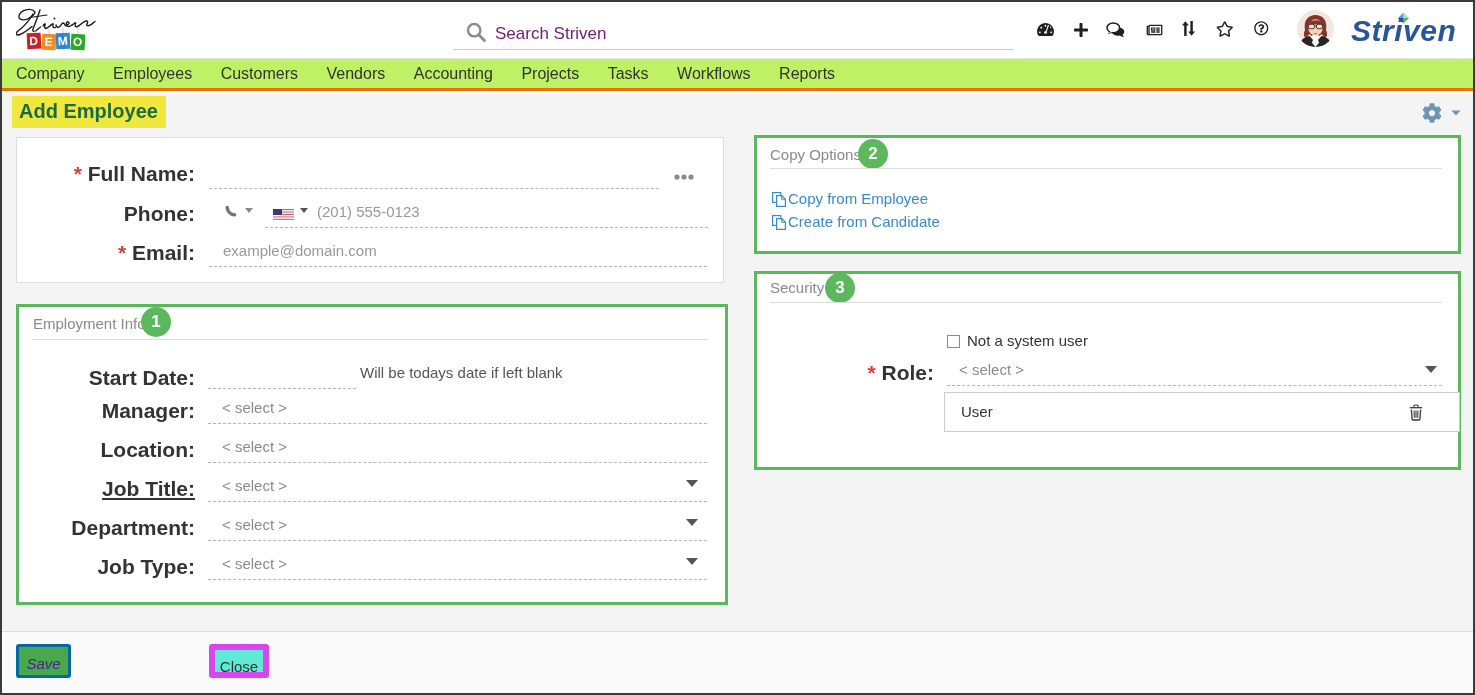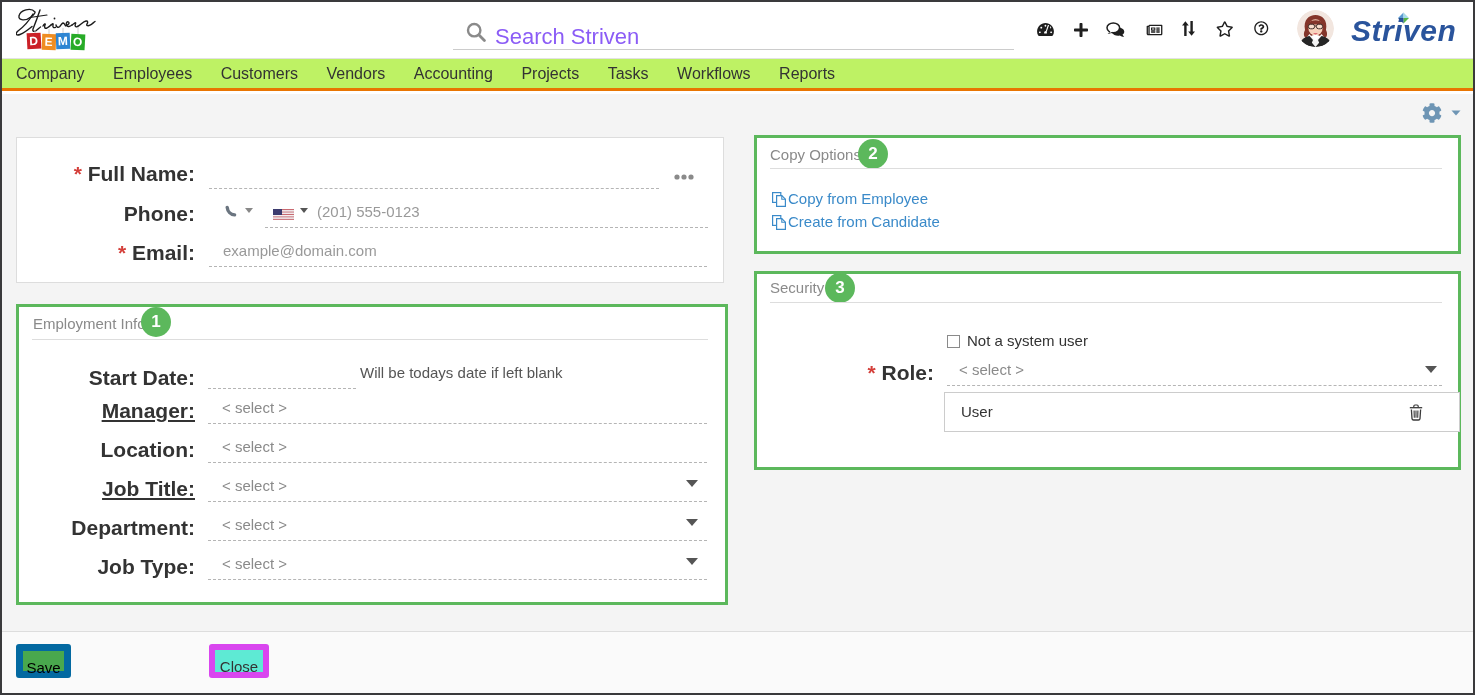--- a/index.html
+++ b/index.html
@@ -16,21 +16,21 @@
 .demo { position:absolute; left:11px; top:29px; display:flex; }
 .demo span { display:inline-block; width:13.5px; height:16px; color:#fff; font-weight:bold; font-size:12px; line-height:16px; text-align:center; margin-right:1px; }
 .demo .d { background:#cb2027; transform:rotate(-3deg); }
 .demo .e { background:#ef8d22; transform:rotate(2deg) translateY(1px); }
 .demo .m { background:#2e86d3; transform:rotate(-2deg); }
 .demo .o { background:#27ab27; transform:rotate(3deg) translateY(1px); }
 
 
 .search { position:absolute; left:453px; top:0; width:561px; height:50px; }
 .search .line { position:absolute; left:0; right:0; top:49px; height:1px; background:#ccc; }
-.search .ph { position:absolute; left:42px; top:24px; font-size:22px; color:#8b5cf6; }
+.search .ph { position:absolute; left:42px; top:24px; font-size:17px; color:#701a75; }
 .search svg { position:absolute; left:13px; top:22px; }
 
 
 .hicons { position:absolute; top:0; left:1030px; height:58px; }
 .hicon { position:absolute; top:0; }
 
 
 .avatar { position:absolute; left:1297px; top:10px; width:37px; height:37px; border-radius:50%; overflow:hidden; }
 
 
@@ -63,21 +63,21 @@
 
 
 .link { position:absolute; font-size:15px; color:#3a8ac9; }
 
 
 .userbox { position:absolute; background:#fff; border:1px solid #ccc; }
 
 
 .footer { position:absolute; left:2px; right:2px; top:631px; height:62px; background:#fafafa; border-top:1px solid #ddd; }
 .btn { position:absolute; top:12px; height:34px; font-size:15px; border-radius:3px; text-align:center; line-height:34px; }
-.btn.green { background:#49a84d; border:7px solid #0369a1; color:#000000; }
+.btn.green { background:#49a84d; border:3px solid #0369a1; color:#4c1d95;font-style:italic; }
 .btn.white { background:#5eead4; border:6px solid #d946ef; color:#333; }
 </style>
 </head>
 <body>
 <div class="frame"></div>
 
 <div class="topbar"></div>
 <div class="logo">
   <svg width="110" height="52" viewBox="0 0 110 52">
 
@@ -193,20 +193,21 @@
     <span>Customers</span>
     <span>Vendors</span>
     <span>Accounting</span>
     <span>Projects</span>
     <span>Tasks</span>
     <span>Workflows</span>
     <span>Reports</span>
 </div>
 
 <div class="content">
+  <div class="title"><b>Add Employee</b></div>
   <div class="gearbox">
     <svg width="40" height="20" viewBox="0 0 40 20">
       <g transform="translate(0,0) scale(0.0390625)">
           <path fill="#6e95b4" d="M487.4 315.7l-42.6-24.6c4.3-23.2 4.3-47 0-70.2l42.6-24.6c4.9-2.8 7.1-8.6 5.5-14-11.1-35.6-30-67.8-54.7-94.6-3.8-4.1-10-5.1-14.8-2.3L380.8 110c-17.9-15.4-38.5-27.3-60.8-35.1V25.8c0-5.6-3.9-10.5-9.4-11.7-36.7-8.2-74.3-7.8-109.2 0-5.5 1.2-9.4 6.1-9.4 11.7V75c-22.2 7.9-42.8 19.8-60.8 35.1L88.7 85.5c-4.9-2.8-11-1.9-14.8 2.3-24.7 26.7-43.6 58.9-54.7 94.6-1.7 5.4.6 11.2 5.5 14L67.3 221c-4.3 23.2-4.3 47 0 70.2l-42.6 24.6c-4.9 2.8-7.1 8.6-5.5 14 11.1 35.6 30 67.8 54.7 94.6 3.8 4.1 10 5.1 14.8 2.3l42.6-24.6c17.9 15.4 38.5 27.3 60.8 35.1v49.2c0 5.6 3.9 10.5 9.4 11.7 36.7 8.2 74.3 7.8 109.2 0 5.5-1.2 9.4-6.1 9.4-11.7v-49.2c22.2-7.9 42.8-19.8 60.8-35.1l42.6 24.6c4.9 2.8 11 1.9 14.8-2.3 24.7-26.7 43.6-58.9 54.7-94.6 1.5-5.5-.7-11.3-5.6-14.1zM256 336c-44.1 0-80-35.9-80-80s35.9-80 80-80 80 35.9 80 80-35.9 80-80 80z"></path>
         </g>
       <path d="M29.5 7.5 L38.5 7.5 L34 12.5 Z" fill="#6e95b4"></path>
     </svg>
   </div>
 
   <div class="card" style="left:14px; top:43px; width:708px; height:146px; border:1px solid #ddd;">
@@ -257,21 +258,21 @@
     <div class="dash" style="left:192px; top:128px; width:498px;"></div>
   </div>
 
   <div class="panel" style="left:14px; top:210px; width:712px; height:301px;">
     <div class="ptitle" style="position:absolute; left:14px; top:8px;">Employment Info</div>
     <div class="badge" style="position:absolute; left:122px; top:0px;">1</div>
     <div class="prule" style="left:13px; top:32px; width:676px;"></div>
     <div class="lbl" style="right:530px; top:59px; width:150px;">Start Date:</div>
     <div class="dash" style="left:189px; top:81px; width:148px;"></div>
     <div class="val" style="left:341px; top:57px; color:#555;text-align:right;">Will be todays date if left blank</div>
-    <div class="lbl" style="right:530px; top:92px; width:150px;text-decoration:underline;">Manager:</div>
+    <div class="lbl" style="right:530px; top:92px; width:150px;">Manager:</div>
     <div class="val" style="left:203px; top:92px;">&lt; select &gt;</div>
     <div class="dash" style="left:189px; top:116px; width:499px;"></div>
     <div class="lbl" style="right:530px; top:131px; width:150px;">Location:</div>
     <div class="val" style="left:203px; top:131px;">&lt; select &gt;</div>
     <div class="dash" style="left:189px; top:155px; width:499px;"></div>
     <div class="lbl" style="right:530px; top:170px; width:150px;text-decoration:underline;">Job Title:</div>
     <div class="val" style="left:203px; top:170px;">&lt; select &gt;</div>
     <div class="tri" style="left:667px; top:173px;"></div>
     <div class="dash" style="left:189px; top:194px; width:499px;"></div>
     <div class="lbl" style="right:530px; top:209px; width:150px;">Department:</div>

